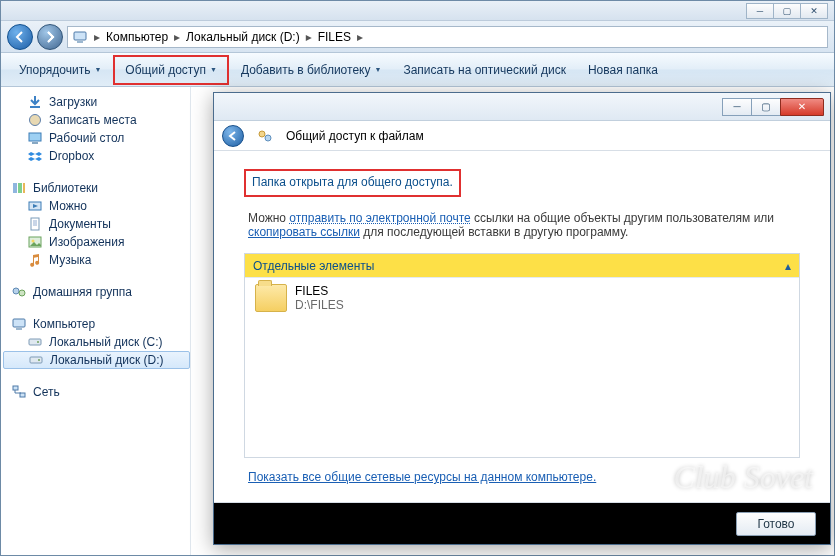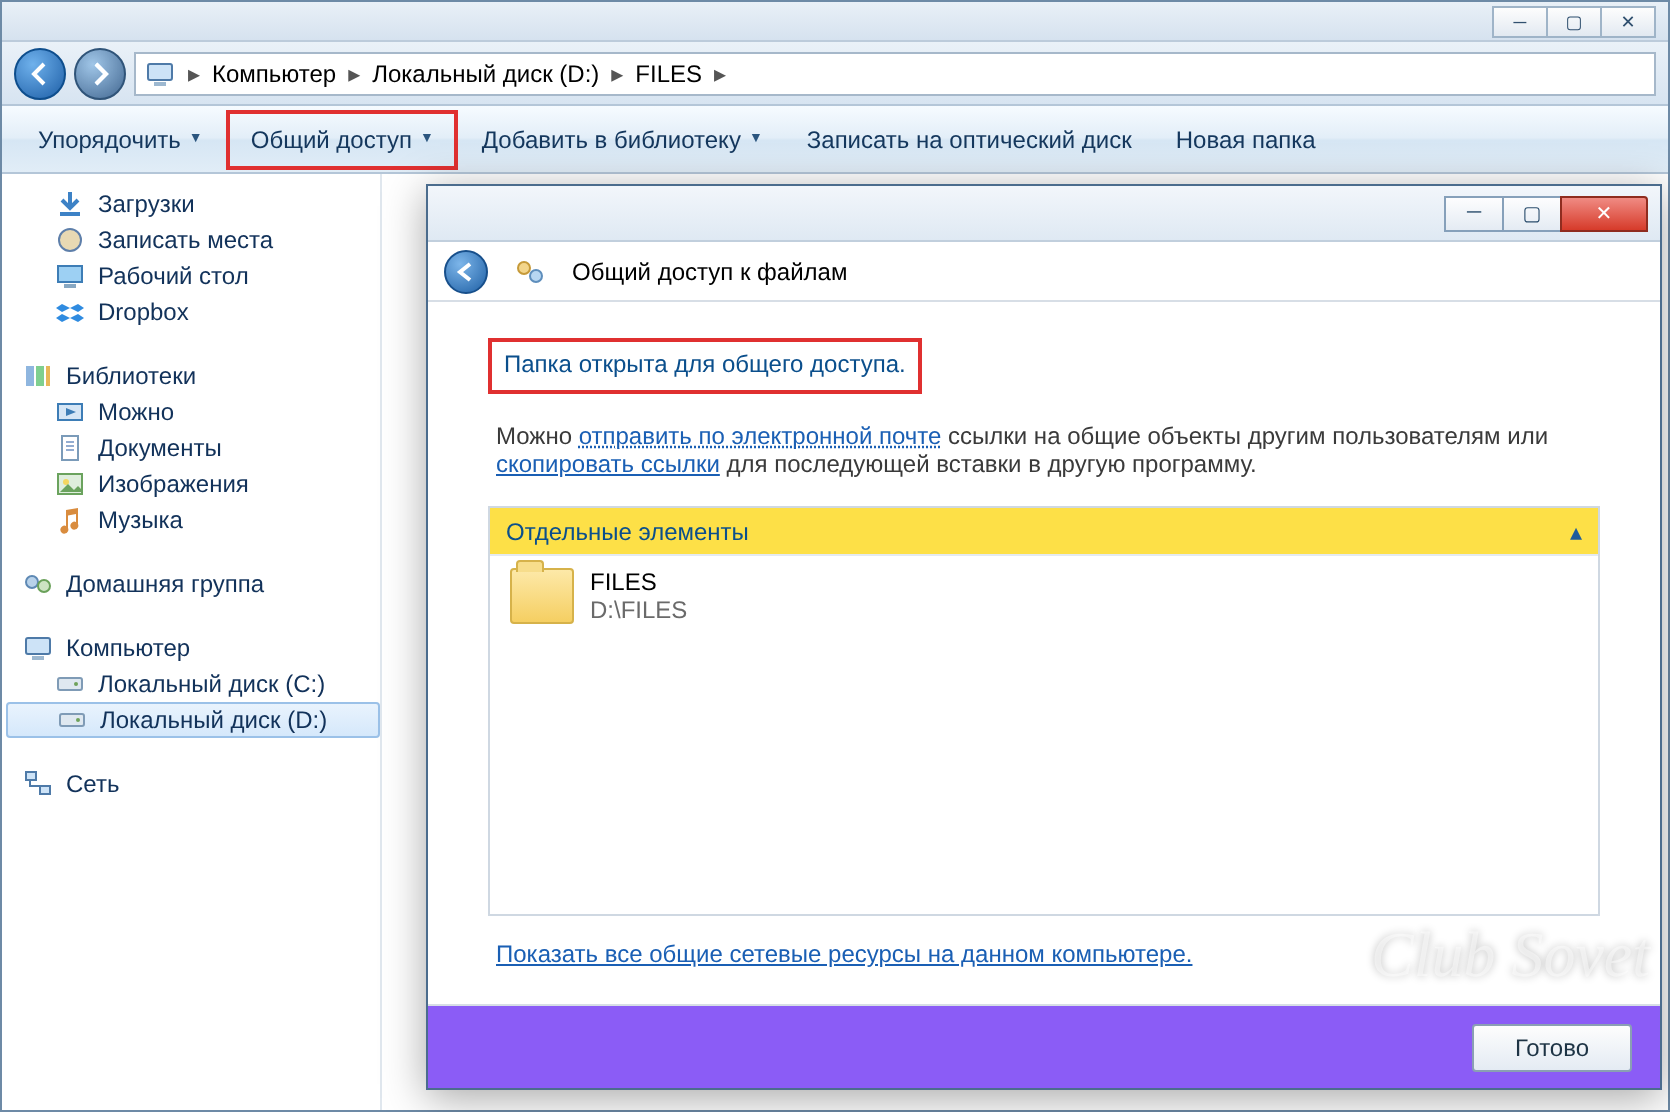--- a/index.html
+++ b/index.html
@@ -149,31 +149,31 @@
   .group-box .gb-body { padding:6px 10px; flex:1; }
   .file-row { display:flex; align-items:center; gap:8px; }
   .folder-icon { width:32px;height:28px;background:linear-gradient(#fde9a8,#f5cf62);border:1px solid #d6b24a;border-radius:2px;position:relative;}
   .folder-icon:before{content:"";position:absolute;top:-5px;left:2px;width:12px;height:5px;background:#f7dd8b;border:1px solid #d6b24a;border-bottom:none;border-radius:2px 2px 0 0;}
   .file-row .meta{display:flex;flex-direction:column;line-height:14px;}
   .file-row .meta .nm{color:#000;}
   .file-row .meta .pth{color:#6a6a6a;}
   .dlg-body .netlink { margin:12px 0 4px 4px; }
   .dlg-foot {
     height:42px; border-top:1px solid #d7dee6;
-    background:#8b5cf6;
+    background:#000000;
     display:flex; align-items:center; justify-content:flex-end; padding:0 14px;
   }
   .dlg-foot .done {
     min-width:80px; height:24px; border:1px solid #8a9fb4;
     background:linear-gradient(#fdfdfd,#e4ebf3);
     display:flex;align-items:center;justify-content:center;
     font-size:12px; color:#1e3445; border-radius:2px;
   }
   .watermark{
-    position:absolute; right:10px; bottom:60px;
+    position:absolute; right:22px; bottom:60px;
     color:rgba(255,255,255,.45); font-size:32px; font-style:italic; font-family: "Brush Script MT","Segoe Script",cursive;
     pointer-events:none; text-shadow:0 0 4px rgba(0,0,0,.25);
   }
   
   svg{display:block;}
 </style>
 </head>
 <body>
 
 <div class="explorer">

